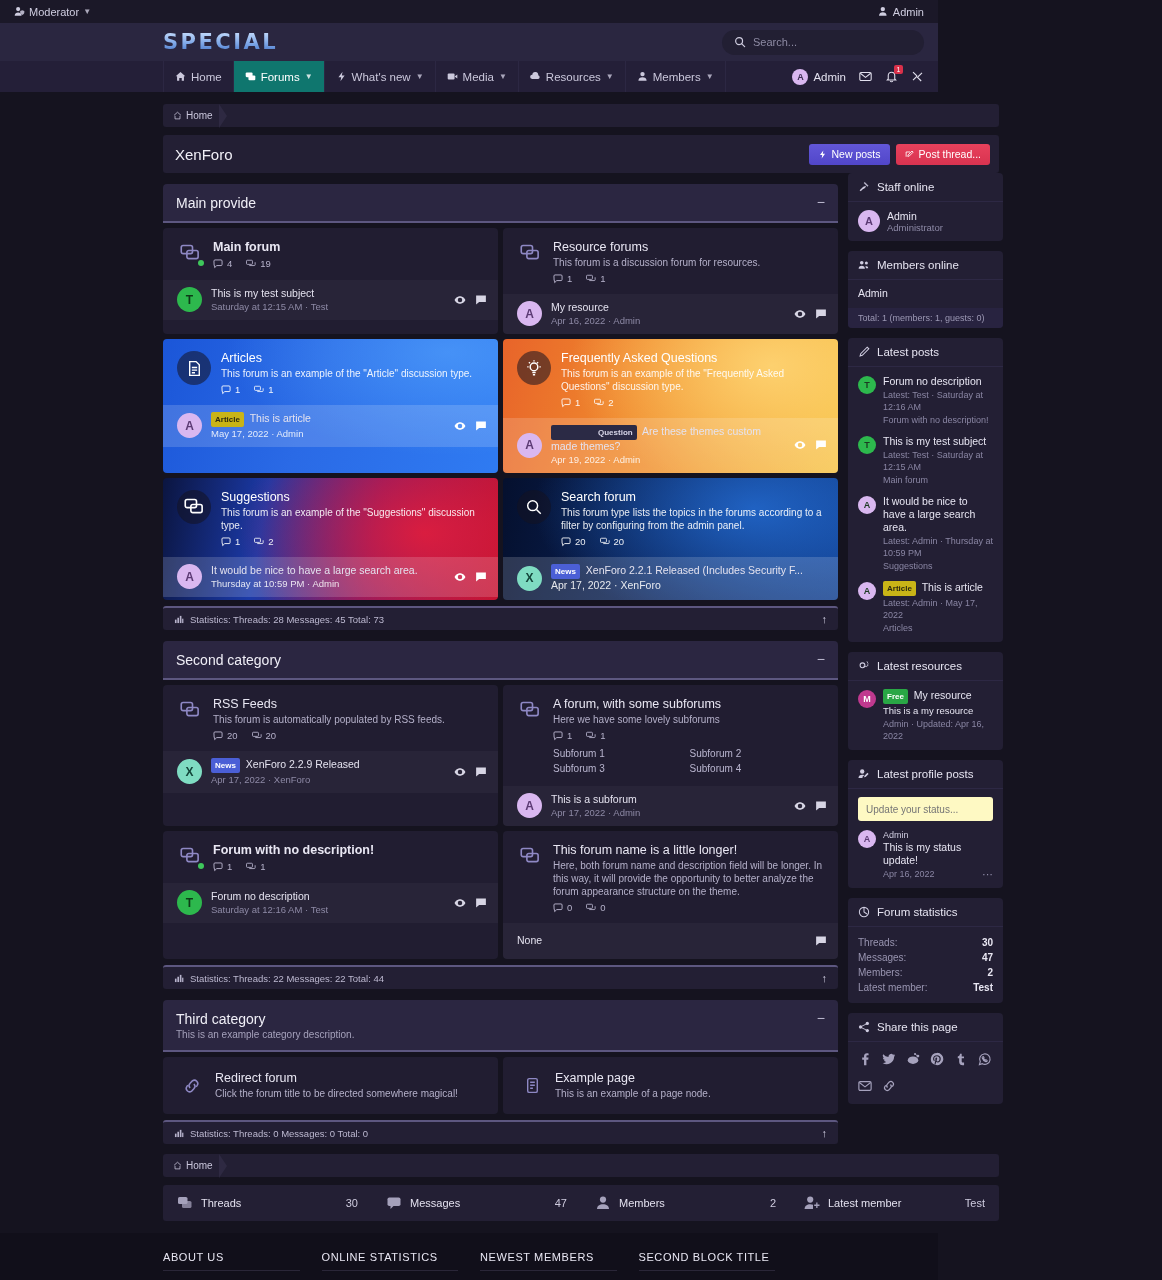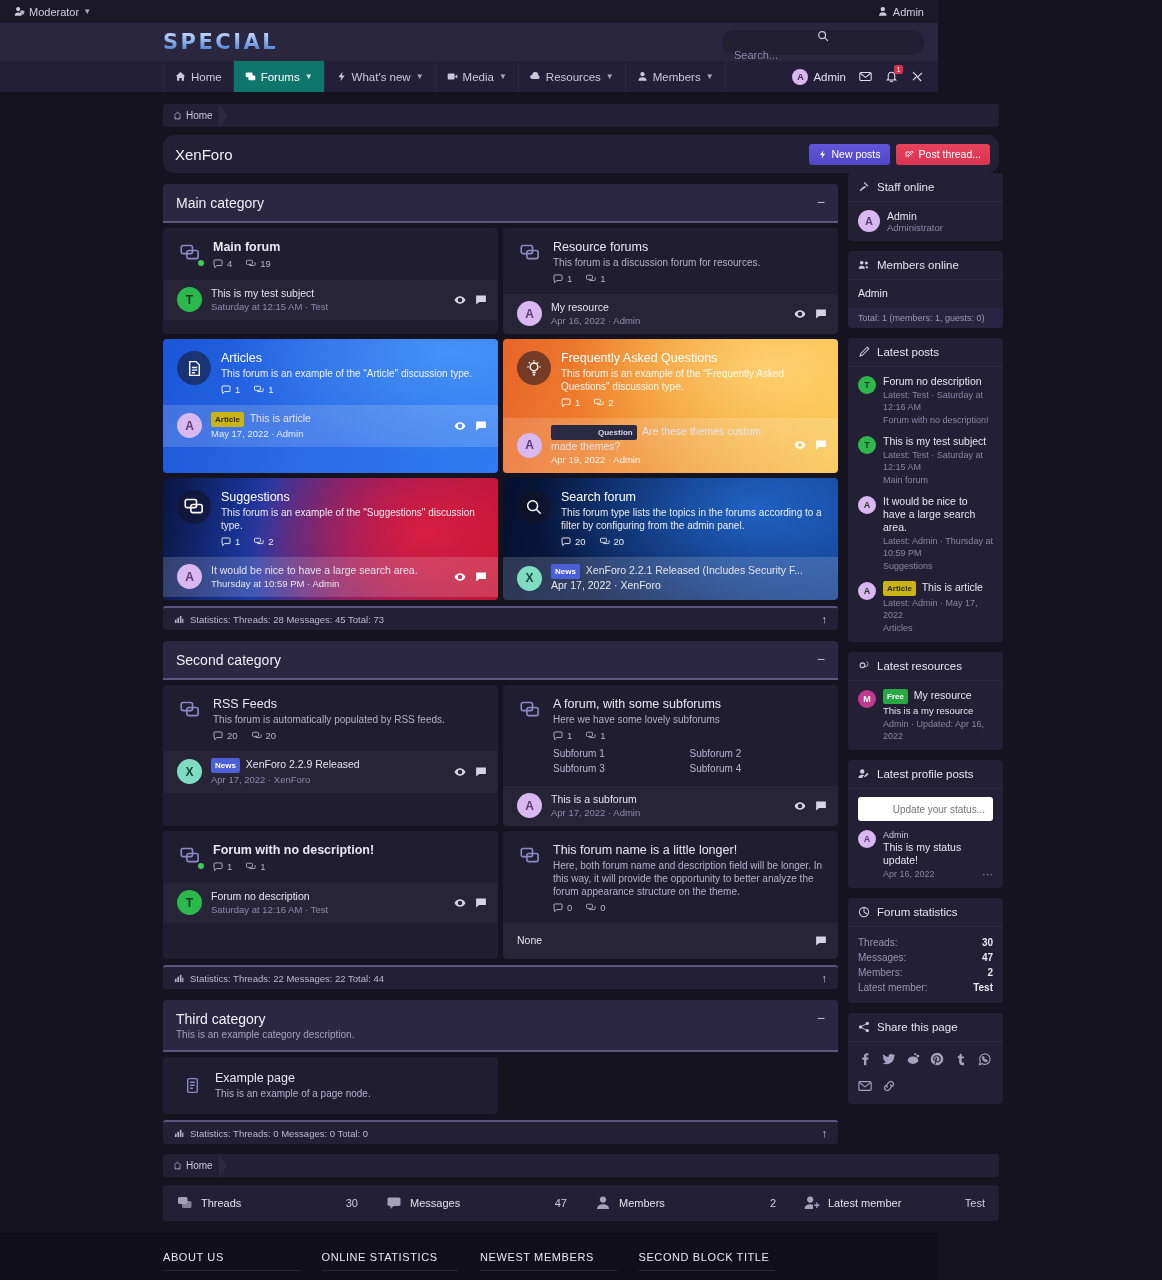--- a/index.html
+++ b/index.html
@@ -34,21 +34,20 @@
     margin-left: 163px;
     font-size: 21px; font-weight: bold; letter-spacing: 2.5px;
     background: linear-gradient(180deg,#cfe3ff 0%,#7fa8e8 55%,#3f6fc4 100%);
     -webkit-background-clip: text; background-clip: text; color: transparent;
     font-family: "DejaVu Sans", sans-serif;
   }
   .searchbox {
     width: 202px; height: 25px; background: #221f33; border-radius: 13px;
     display: flex; align-items: center; gap: 7px; padding: 0 12px;
     margin-right: 0;
-    flex-direction: column;
   }
   .searchbox input {
     background: transparent; border: 0; outline: 0;
     color: #b7b4c9; font-size: 11px; font-family: "Liberation Sans", sans-serif; width: 100%;
   }
   .searchbox input::placeholder { color: #8d8aa3; }
 
   
   .navwrap { height: 31px; background: #241f38; position: relative; }
   .nav { height: 31px; display: flex; align-items: stretch; margin-left: 163px; }
@@ -90,21 +89,21 @@
   .crumb { display: flex; align-items: center; gap: 4px; font-size: 10px; color: #c9c6db; position: relative; padding-right: 14px;}
   .crumb:after {
     content:""; position:absolute; right:0; top:-6px;
     width: 0; height: 0; border-left: 8px solid #2e2942;
     border-top: 12px solid transparent; border-bottom: 12px solid transparent;
   }
 
   
   .titlebar {
     width: 836px; height: 38px; margin-top: 8px;
-    background: #231f34; border-radius: 11px;
+    background: #231f34; border-radius: 3px;
     display: flex; align-items: center; justify-content: space-between;
     padding: 0 9px 0 12px;
   }
   .titlebar h1 { font-size: 15px; font-weight: normal; color: #f1f0f7; }
   .btns { display: flex; gap: 6px; }
   .btn {
     display: flex; align-items: center; gap: 5px;
     height: 21px; padding: 0 9px; border-radius: 3px;
     font-size: 10.5px; color: #fff; cursor: pointer; white-space: nowrap;
   }
@@ -206,24 +205,23 @@
   .sbRow { display: flex; gap: 7px; margin-bottom: 9px; }
   .sbRow:last-child { margin-bottom: 0; }
   .sbName { font-size: 10.5px; color: #e7e5f2; }
   .sbSub { font-size: 9.5px; color: #8d89a6; }
   .sbTitle { font-size: 10.5px; color: #e7e5f2; line-height: 13px; }
   .sbMeta { font-size: 9px; color: #8a86a4; line-height: 12px; margin-top: 1px; }
   .onlineFoot {
     background: #282340; font-size: 9px; color: #9c98b4; padding: 5px 10px;
   }
   .statusInput {
-    width: 100%; height: 24px; background: #ffffff; border: 0; border-radius: 3px;
+    width: 100%; height: 24px; background: #fef9c3; border: 0; border-radius: 3px;
     color: #8c88a5; font-size: 10px; padding: 0 8px; outline: 0;
     font-family: "Liberation Sans", sans-serif;
-    text-align: right;
   }
   .fsRow { display: flex; justify-content: space-between; font-size: 10px; line-height: 15px; }
   .fsRow .k { color: #9995b1; }
   .fsRow .v { color: #e9e7f3; font-weight: bold; }
   .shareRow { display: flex; gap: 10px; flex-wrap: wrap; color: #a6a2bd; font-size: 14px; padding-top: 2px;}
   .shareRow span { cursor: pointer; }
 
   
   .counters {
     width: 836px; height: 36px; margin-top: 8px; background: #231f34; border-radius: 3px;
@@ -412,21 +410,21 @@
       </div>
     </div>
 
     <div class="cols">
 
       <div class="mainCol">
         <div id="categories">
             <div class="category">
               <div class="catHead">
       <div>
-        <h2>Main category</h2>
+        <h2>Main provide</h2>
 
       </div>
       <div class="catToggle">−</div>
     </div>
     <div class="nodeGrid">
                 <div class="node ">
       <div class="nodeTop">
         <div class="nodeIcon ">
           <svg width="20" height="20" viewBox="0 0 16 16" fill="none" stroke="#8e88c4" stroke-width="1.3">
                         <rect x="1" y="2" width="9" height="6.5" rx="1.5"></rect>
@@ -995,20 +993,34 @@
             </div>
             <div class="category">
               <div class="catHead">
       <div>
         <h2>Third category</h2>
         <div class="desc">This is an example category description.</div>
       </div>
       <div class="catToggle">−</div>
     </div>
     <div class="nodeGrid">
+                <div class="node flat">
+        <div class="nodeTop" style="align-items:center;padding:14px 12px 14px 16px;">
+          <div class="nodeIcon">
+                      <svg width="18" height="18" viewBox="0 0 16 16" fill="none" stroke="#8e88c4" stroke-width="1.35">
+                        <path d="M6.3 9.7a3 3 0 0 1 0-4.2l2-2a3 3 0 0 1 4.2 4.2l-1 1"></path>
+                        <path d="M9.7 6.3a3 3 0 0 1 0 4.2l-2 2a3 3 0 0 1-4.2-4.2l1-1"></path>
+                      </svg>
+                    </div>
+          <div style="flex:1">
+            <div class="nodeTitle norm">Redirect forum</div>
+            <div class="nodeDesc">Click the forum title to be directed somewhere magical!</div>
+          </div>
+        </div>
+                </div>
                 <div class="node flat">
         <div class="nodeTop" style="align-items:center;padding:14px 12px 14px 16px;">
           <div class="nodeIcon">
                       <svg width="17" height="17" viewBox="0 0 16 16" fill="none" stroke="#8e88c4" stroke-width="1.3">
                         <rect x="3.5" y="1.5" width="9" height="13" rx="1.4"></rect>
                         <path d="M5.8 5h4.4M5.8 7.8h4.4M5.8 10.6h2.6"></path>
                       </svg>
                     </div>
           <div style="flex:1">
             <div class="nodeTitle norm">Example page</div>

